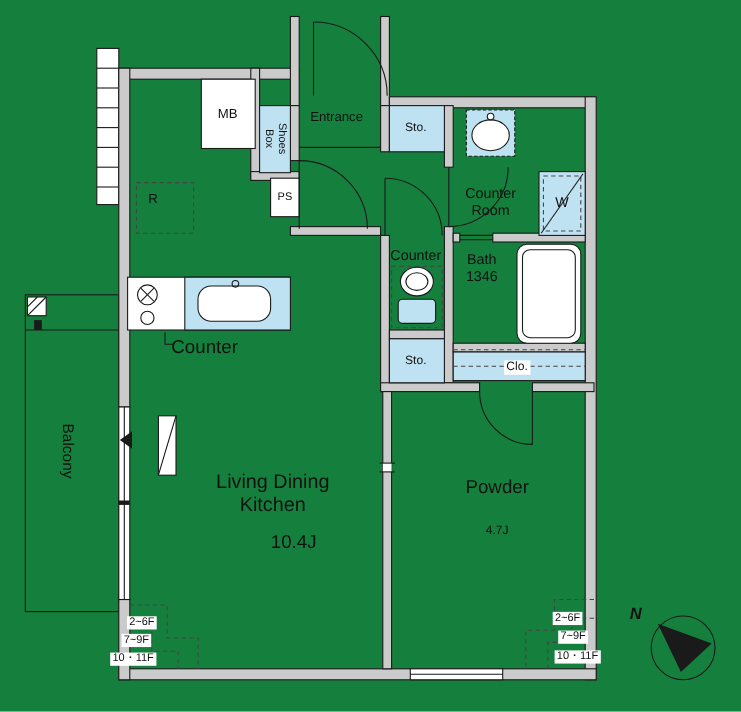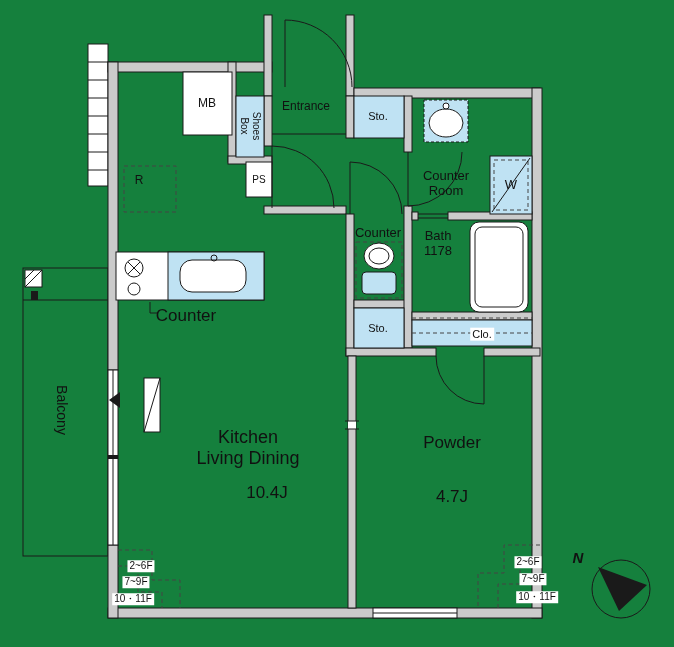--- a/index.html
+++ b/index.html
@@ -2,21 +2,21 @@
 <html style="--fixture-blue: #bfe2f3; --wall-gray: #cbcbcb; --line-dark: #1a1a1a;"><head>
 <meta charset="utf-8">
 <style>
   html,body{margin:0;padding:0;background:#fff;}
   .stage{position:relative;width:674px;height:647px;background:#15803d;overflow:hidden;
          font-family:Liberation Sans, sans-serif;}
   .stage svg{position:absolute;left:0;top:0;}
   .lbl{position:absolute;color:#111;text-align:center;transform:translate(-50%,-50%);
        line-height:1.15;white-space:nowrap;}
   .lbl.rot{transform:translate(-50%,-50%) rotate(90deg);}
-  .bgw{background:#fff;padding:0 2px;margin-left:12px;}
+  .bgw{background:#fff;padding:0 2px;}
   .it{font-style:italic;font-weight:bold;}
   
   .wall{fill:var(--wall-gray,#cbcbcb);stroke:var(--line-dark,#1a1a1a);stroke-width:1;}
   .ln{stroke:var(--line-dark,#1a1a1a);fill:none;stroke-width:1;}
   .wfill{fill:#fff;stroke:var(--line-dark,#1a1a1a);stroke-width:1;}
   .blue{fill:var(--fixture-blue,#bfe2f3);stroke:var(--line-dark,#1a1a1a);stroke-width:1;}
   .dash{stroke:#444;stroke-dasharray:4 3;fill:none;stroke-width:1;}
   .blk{fill:var(--line-dark,#1a1a1a);}
 </style>
 </head>
@@ -205,41 +205,41 @@
     <div>Counter</div>
     <div>Room</div>
   </div>
 
   <div class="lbl" style="left:511px;top:185px;font-size:13px">W</div>
 
   <div class="lbl" style="left:378px;top:233px;font-size:13px">Counter</div>
 
   <div class="lbl" style="left:438px;top:244px;font-size:13px">
     <div>Bath</div>
-    <div>1178</div>
+    <div>1346</div>
   </div>
 
   <div class="lbl" style="left:139px;top:181px;font-size:12px">R</div>
 
   <div class="lbl" style="left:259px;top:180px;font-size:10px">PS</div>
 
   <div class="lbl" style="left:186px;top:316px;font-size:17px">Counter</div>
 
   <div class="lbl" style="left:378px;top:328px;font-size:11px">Sto.</div>
 
   <div class="lbl bgw" style="left:470px;top:334px;font-size:11px">Clo.</div>
 
   <div class="lbl" style="left:248px;top:448px;font-size:18px">
+    <div>Living Dining</div>
     <div>Kitchen</div>
-    <div>Living Dining</div>
   </div>
   <div class="lbl" style="left:267px;top:493px;font-size:17px">10.4J</div>
 
   <div class="lbl" style="left:452px;top:443px;font-size:17px">Powder</div>
-  <div class="lbl" style="left:452px;top:497px;font-size:17px">4.7J</div>
+  <div class="lbl" style="left:452px;top:483px;font-size:11px">4.7J</div>
 
   <div class="lbl rot" style="left:62px;top:410px;font-size:14px">Balcony</div>
 
   <div class="lbl bgw" style="left:129px;top:566px;font-size:10px">2~6F</div>
   <div class="lbl bgw" style="left:124px;top:582px;font-size:10px">7~9F</div>
   <div class="lbl bgw" style="left:121px;top:599px;font-size:10px">10・11F</div>
 
   <div class="lbl bgw" style="left:516px;top:562px;font-size:10px">2~6F</div>
   <div class="lbl bgw" style="left:521px;top:579px;font-size:10px">7~9F</div>
   <div class="lbl bgw" style="left:525px;top:597px;font-size:10px">10・11F</div>

